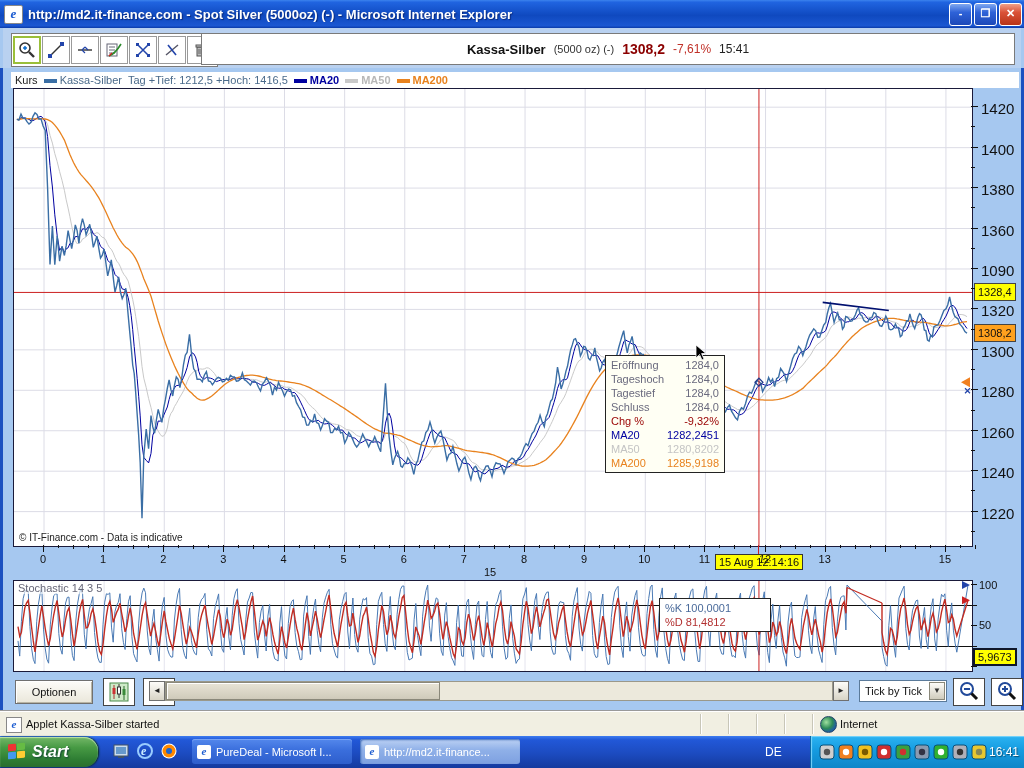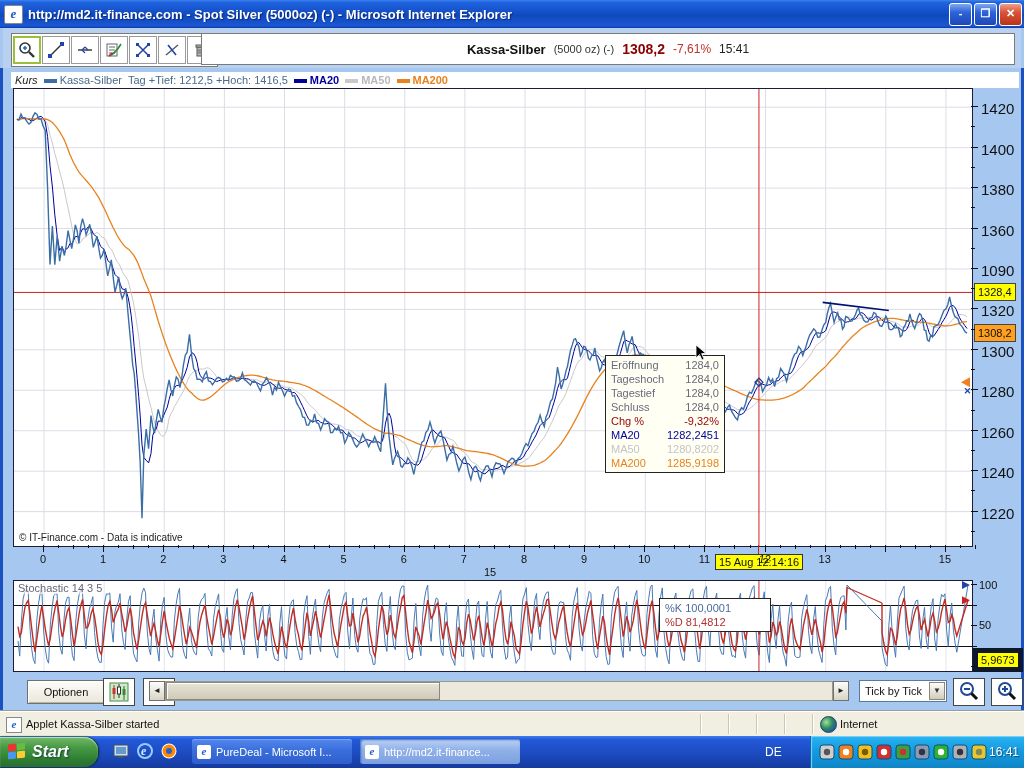--- a/index.html
+++ b/index.html
@@ -30,21 +30,21 @@
   .qname{font-weight:bold;font-size:13px;color:#111;}
   .qcontract{font-size:11px;color:#333;}
   .qprice{font-weight:bold;font-size:14px;color:#8B0000;}
   .qchg{font-size:12px;color:#C03028;}
   .qtime{font-size:12px;color:#222;}
   
   .applet{position:absolute;left:0;top:68px;width:1024px;height:642px;background:#A6C8F0;
     border-left:3px solid #1B50C0;border-right:3px solid #1B50C0;box-sizing:border-box;}
   .legendbar{position:absolute;left:8px;top:4px;width:1008px;height:16px;background:#fff;
     font-size:11px;color:#4a6a8a;display:flex;align-items:center;gap:6px;padding-left:4px;box-sizing:border-box;}
-  .legendbar .kurs{color:#222;font-style:italic;}
+  .legendbar .kurs{color:#222;}
   .sw{display:inline-block;width:13px;height:4px;margin-right:3px;vertical-align:middle;}
   .lg-ma20{color:#0000A0;font-weight:bold;}
   .lg-ma50{color:#b8b8b8;font-weight:bold;}
   .lg-ma200{color:#E8821E;font-weight:bold;}
   .plot{position:absolute;left:10px;top:20px;width:958px;height:457px;background:#fff;
     border:1px solid #1a1a3a;}
   .copyr{position:absolute;left:5px;bottom:3px;font-size:10px;color:#222;background:rgba(255,255,255,.8);}
   .tooltip{position:absolute;left:602px;top:287px;width:118px;background:#FFFFF4;border:1px solid #222;
     font-size:11px;padding:2px 0;}
   .tooltip .row{display:flex;justify-content:space-between;padding:0 5px;line-height:14px;}
@@ -66,21 +66,21 @@
   .stoch{position:absolute;left:10px;top:512px;width:958px;height:90px;background:#fff;
     border:1px solid #1a1a3a;}
   .stochlab{position:absolute;left:4px;top:1px;font-size:11px;color:#667;background:rgba(255,255,255,.6);}
   .kdbox{position:absolute;left:645px;top:17px;width:100px;background:#fff;border:1px solid #222;
     font-size:11px;padding:2px 5px;line-height:14px;}
   .kdk{color:#4A6A9A;}
   .kdd{color:#B23030;}
   .saxis{position:absolute;left:968px;top:512px;width:56px;height:92px;}
   .slab{position:absolute;left:8px;font-size:11px;color:#111;}
   .stick{position:absolute;left:0;width:6px;height:1px;background:#111;}
-  .stag{position:absolute;left:2px;background:#FFFF00;border:5px solid #0f172a;font-size:11px;
+  .stag{position:absolute;left:2px;background:#FFFF00;border:2px solid #0f172a;font-size:11px;
     color:#111;padding:0 3px;line-height:14px;}
   
   .controls{position:absolute;left:0;top:608px;width:1024px;height:32px;}
   .btn3d{position:absolute;background:linear-gradient(180deg,#FDFCF9,#EAE7DA);border:1px solid #707070;
     box-shadow:inset 1px 1px 0 #fff, inset -1px -1px 0 #B8B4A4;font-size:11px;color:#111;
     text-align:center;}
   .iconbtn{position:absolute;width:30px;height:26px;background:#fff;border:1px solid #444;
     display:flex;align-items:center;justify-content:center;}
   .scrl{position:absolute;height:20px;background:#ECE9DC;border:1px solid #9a988a;box-sizing:border-box;}
   .scrlarrow{position:absolute;width:16px;height:20px;background:linear-gradient(180deg,#FDFCF9,#D8D4C6);
@@ -468,21 +468,21 @@
       <div class="slab" style="top:39px;">50</div>
       <div class="stag" style="top:68px;">5,9673</div>
     <div class="stick" style="top: 4px;"></div>
         <div class="stick" style="top: 24.5px;"></div>
         <div class="stick" style="top: 45px;"></div>
         <div class="stick" style="top: 65.5px;"></div>
         <div class="stick" style="top: 86px;"></div>
       </div>
 
     <div class="controls">
-      <div class="btn3d" style="left:24px;top:4px;width:76px;height:22px;line-height:22px;">Optionen</div>
+      <div class="btn3d" style="left:12px;top:4px;width:76px;height:22px;line-height:22px;">Optionen</div>
       <div class="iconbtn" style="left:100px;top:2px;">
         <svg width="20" height="20">
           <rect x="1" y="1" width="18" height="18" fill="#CFEAC8" stroke="#4a8a4a"></rect>
           <line x1="5" y1="3" x2="5" y2="17" stroke="#a33"></line>
           <rect x="3.5" y="6" width="3" height="6" fill="#c33"></rect>
           <line x1="10" y1="2" x2="10" y2="16" stroke="#333"></line>
           <rect x="8.5" y="5" width="3" height="7" fill="#fff" stroke="#333"></rect>
           <line x1="15" y1="4" x2="15" y2="18" stroke="#2a6a2a"></line>
           <rect x="13.5" y="7" width="3" height="6" fill="#3a8a3a"></rect>
           </svg>

